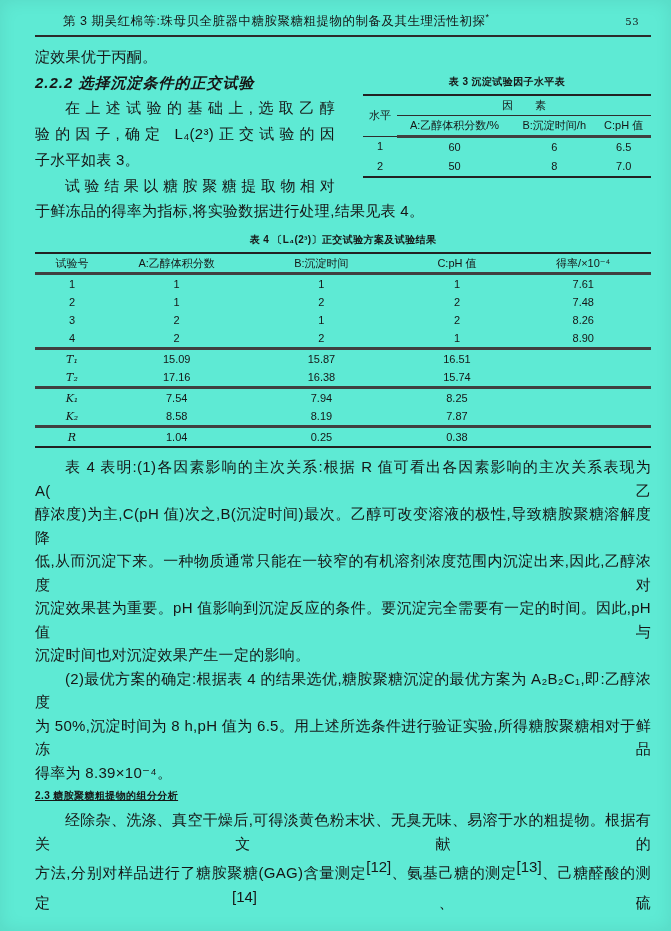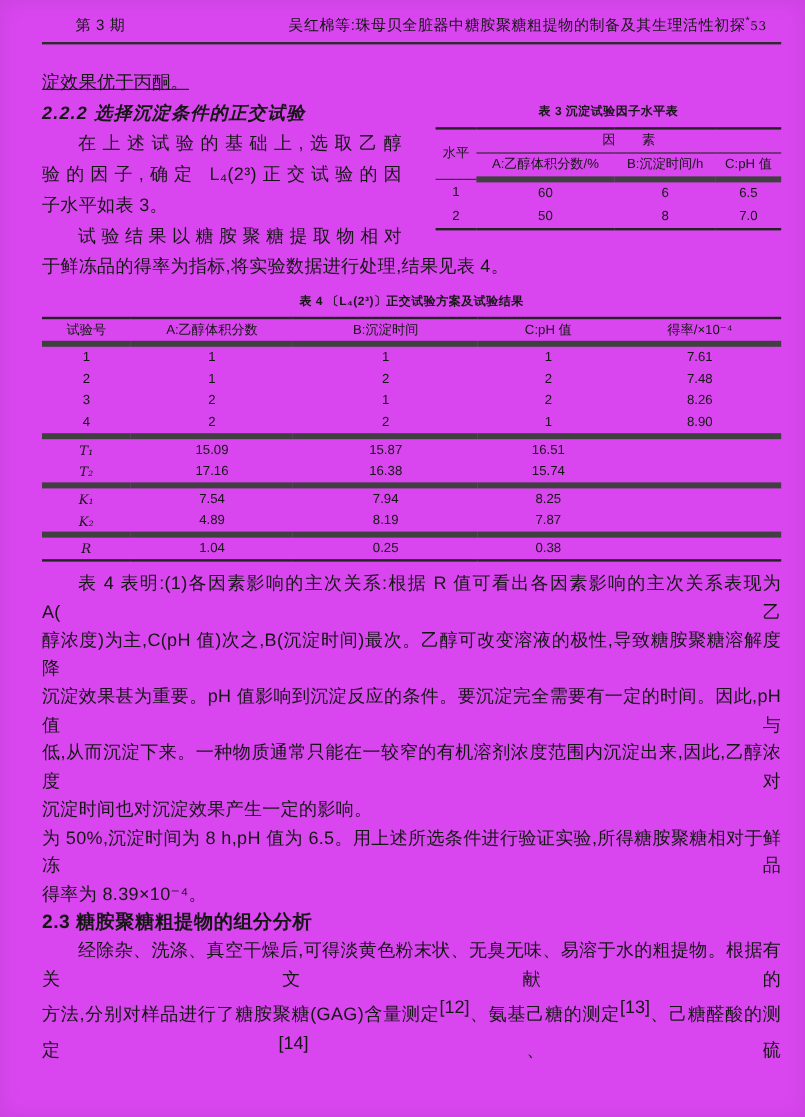--- a/index.html
+++ b/index.html
@@ -1,54 +1,54 @@
 <!DOCTYPE html>
 <html><head>
 <meta charset="utf-8">
 <style>
   html,body{margin:0;padding:0;background:#d9d7d2;}
   .page{
     position:relative;
     width:671px;height:931px;
     margin:0 auto;
-    background:#d946ef;
+    background:#5eead4;
     color:#161616;
     font-family:"Liberation Sans","DejaVu Sans",sans-serif;
     overflow:hidden;
     box-shadow:inset 0 0 18px rgba(0,0,0,.08);
     box-sizing:border-box;
     padding:12px 20px 0 35px;
   }
   
   .phead{display:flex;align-items:baseline;font-size:12.5px;letter-spacing:.5px;}
   .phead .issue{margin-left:28px;white-space:nowrap;}
-  .phead .rtitle{flex:1;text-align:right;white-space:nowrap;font-size:12.5px;}
+  .phead .rtitle{flex:1;text-align:left;white-space:nowrap;font-size:12.5px;}
   .phead .pageno{margin-right:12px;font-size:10px;font-family:"DejaVu Serif",serif;}
   .headrule{border:0;border-top:2px solid #2b2b2b;margin:5px 0 0 0;}
   sup.star{font-size:9px;vertical-align:super;}
   
   .ln{font-size:15px;line-height:23.5px;letter-spacing:.3px;}
   .jl{text-align:justify;text-align-last:justify;}
   .ind{text-indent:2em;}
-  .topln{margin-top:20px;text-decoration:underline;}
+  .topln{margin-top:8px;}
   sup.ref{font-size:15px;vertical-align:super;letter-spacing:0;}
   
   .h-sub{font-size:15px;font-weight:bold;font-style:italic;line-height:24px;letter-spacing:1px;}
-  .h-sec{font-size:16px;font-weight:bold;line-height:24px;letter-spacing:.4px;}
+  .h-sec{font-size:10px;font-weight:bold;line-height:24px;letter-spacing:.4px;text-decoration:underline;}
   
   .tworow{display:flex;margin-top:2px;}
   .tworow .lcol{width:300px;flex:0 0 300px;}
   .tworow .lcol .ln{line-height:26px;}
   .tworow .rcol{flex:1;padding-left:28px;padding-top:2px;}
   
   .ttitle{font-size:10px;font-weight:bold;text-align:center;line-height:18px;margin-bottom:3px;letter-spacing:.4px;position:relative;}
   table.tbl{width:100%;border-collapse:collapse;font-size:11px;
     border-top:2px solid #222;border-bottom:2px solid #222;}
   table.tbl td{text-align:center;padding:2px 3px;line-height:15px;}
-  tr.rule-below td{border-bottom:5px solid #404040;margin-top:42px;}
+  tr.rule-below td{border-bottom:3px solid #404040;margin-top:42px;}
   td.rule-below{border-bottom:1px solid #2e2e2e;}
   td.levelcell{vertical-align:middle;}
   td.var{font-family:"DejaVu Serif","Liberation Serif",serif;font-style:italic;}
   .t4wrap{margin-top:3px;}
   table.t4 td{padding:1.5px 3px;}
   .t4title{margin-top:9px;}
   
   .w1{width:12%;} .w2{width:22%;} .w3{width:25%;} .w4{width:19%;} .w5{width:22%;}
   .para{margin-top:7px;}
 </style>
@@ -161,42 +161,43 @@
       </tr>
       <tr>
         <td class="var">K₁</td>
             <td>7.54</td>
             <td>7.94</td>
             <td>8.25</td>
             <td></td>
       </tr>
       <tr class="rule-below">
         <td class="var">K₂</td>
-            <td>4.89</td>
+            <td>8.58</td>
             <td>8.19</td>
             <td>7.87</td>
             <td></td>
       </tr>
       <tr>
         <td class="var">R</td>
             <td>1.04</td>
             <td>0.25</td>
             <td>0.38</td>
             <td></td>
       </tr>
     </tbody>
       </table>
   </div>
 
   <div class="para">
     <div class="ln ind jl">表 4 表明:(1)各因素影响的主次关系:根据 R 值可看出各因素影响的主次关系表现为 A(乙</div>
     <div class="ln jl">醇浓度)为主,C(pH 值)次之,B(沉淀时间)最次。乙醇可改变溶液的极性,导致糖胺聚糖溶解度降</div>
+    <div class="ln jl">低,从而沉淀下来。一种物质通常只能在一较窄的有机溶剂浓度范围内沉淀出来,因此,乙醇浓度对</div>
     <div class="ln jl">沉淀效果甚为重要。pH 值影响到沉淀反应的条件。要沉淀完全需要有一定的时间。因此,pH 值与</div>
-    <div class="ln jl">低,从而沉淀下来。一种物质通常只能在一较窄的有机溶剂浓度范围内沉淀出来,因此,乙醇浓度对</div>
     <div class="ln">沉淀时间也对沉淀效果产生一定的影响。</div>
+    <div class="ln ind jl">(2)最优方案的确定:根据表 4 的结果选优,糖胺聚糖沉淀的最优方案为 A₂B₂C₁,即:乙醇浓度</div>
     <div class="ln jl">为 50%,沉淀时间为 8 h,pH 值为 6.5。用上述所选条件进行验证实验,所得糖胺聚糖相对于鲜冻品</div>
     <div class="ln">得率为 8.39×10⁻⁴。</div>
   </div>
 
   <div class="h-sec">2.3  糖胺聚糖粗提物的组分分析</div>
   <div class="ln ind jl">经除杂、洗涤、真空干燥后,可得淡黄色粉末状、无臭无味、易溶于水的粗提物。根据有关文献的</div>
   <div class="ln jl"><span>方法,分别对样品进行了糖胺聚糖(GAG)含量测定</span><sup class="ref">[12]</sup><span>、氨基己糖的测定</span><sup class="ref">[13]</sup><span>、己糖醛酸的测定</span><sup class="ref">[14]</sup><span>、硫</span></div>
   <div class="ln"></div>
 
 </div>

